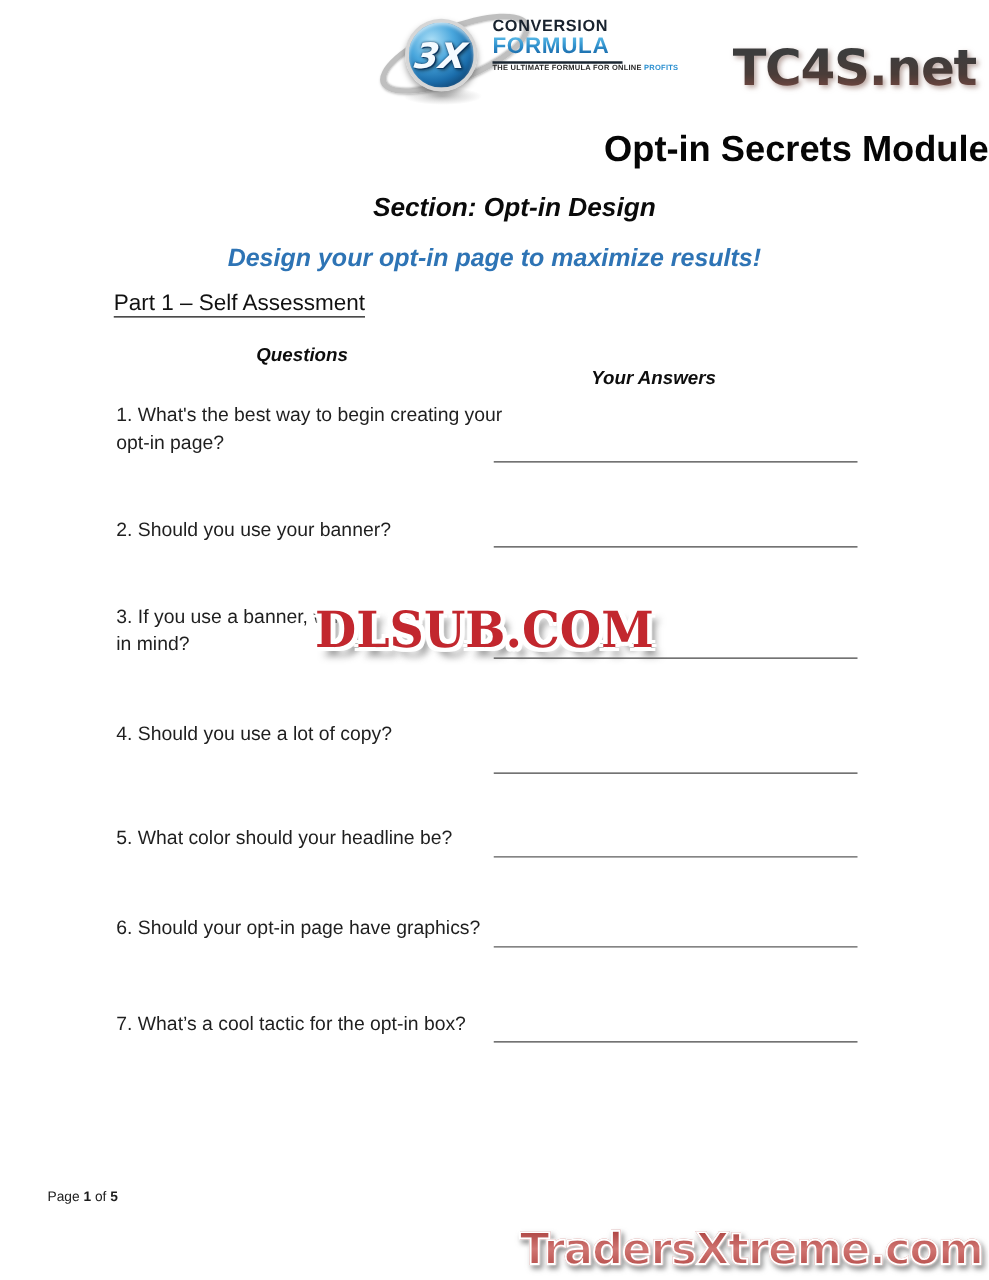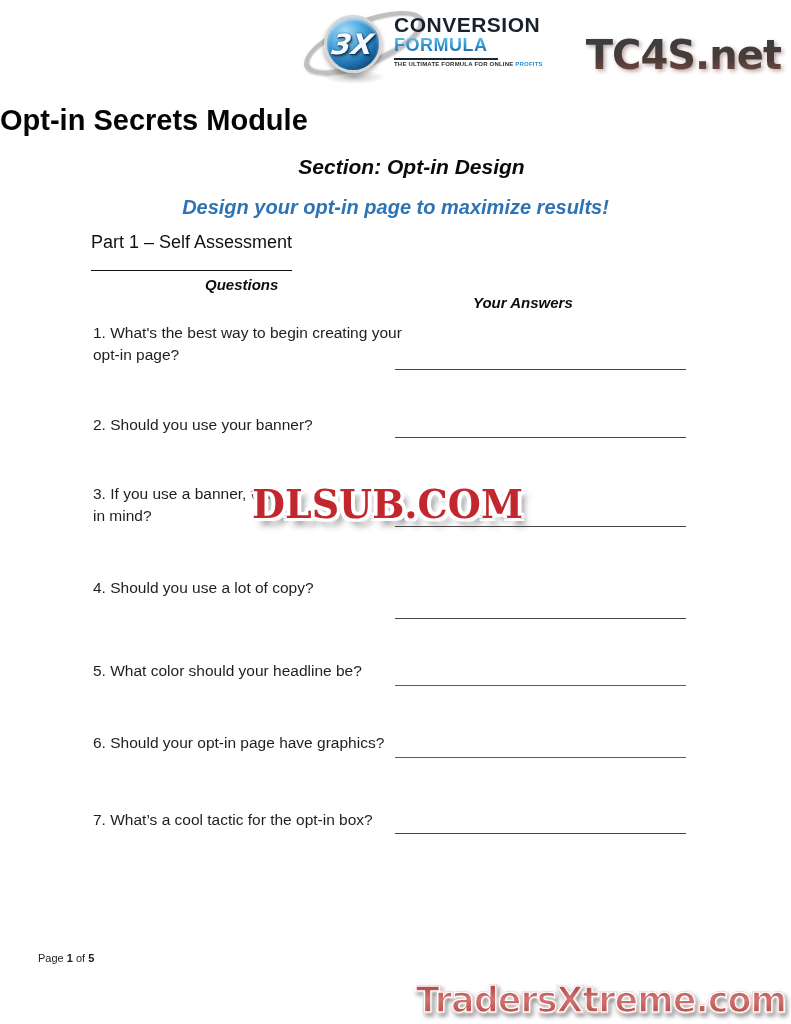--- a/index.html
+++ b/index.html
@@ -35,53 +35,53 @@
     font-family:"DejaVu Sans", sans-serif; font-style:italic; font-weight:bold; font-size:28px;
     color:#f4faff; transform:skewX(-8deg);
     text-shadow:0 0 2px #072f57, 1px 1px 0 #0b3a66, 2px 2px 3px rgba(0,0,0,0.55);
   }
   .globe-reflect {
     position:absolute; left:6px; top:66px; width:64px; height:14px; border-radius:50%;
     background:radial-gradient(ellipse at center, rgba(90,90,90,0.35) 0%, rgba(255,255,255,0) 70%);
   }
   .logo-text { position:absolute; left:78px; top:9px; width:120px; }
   .logo-line1 {
-    font-family:"Liberation Sans", sans-serif; font-weight:bold; font-size:21px;
+    font-family:"Liberation Sans", sans-serif; font-weight:bold; font-size:13px;
     color:#18222e; letter-spacing:0.5px;
   }
   .logo-line2 {
     font-family:"Liberation Sans", sans-serif; font-weight:bold; font-size:18px; letter-spacing:0.5px;
     background:linear-gradient(to bottom, #5fc0ec 10%, #2c8cc9 55%, #155e9e 95%);
     -webkit-background-clip:text; background-clip:text; color:transparent;
     margin-top:-2px;
   }
   .logo-rule { width:104px; height:2px; background:#1b2733; margin-top:2px; }
   .logo-tagline {
     margin-top:1px; font-size:6px; letter-spacing:0.2px; color:#2a2a2a; white-space:nowrap;
     font-family:"Liberation Sans", sans-serif; font-weight:bold;
   }
   .logo-tagline .hl { color:#2a8fd0; }
 
   
   .doc-title {
-    position:absolute; top:104px; left:0; width:100%; text-align:left;
+    position:absolute; top:104px; left:0; width:100%; text-align:right;
     font-size:29px; font-weight:bold; color:#050505;
   }
   .doc-section {
     position:absolute; top:155px; left:0; width:100%; text-align:center;
     font-size:21px; font-weight:bold; font-style:italic; color:#0a0a0a;padding-left:32px;
   }
   .doc-tagline {
     position:absolute; top:196px; left:0; width:100%; text-align:center;
     font-size:20px; font-weight:bold; font-style:italic; color:#2E74B5;
   }
   .part-heading {
     position:absolute; top:232px; left:91px;
     font-size:18px; color:#111;
-    border-bottom:1.5px solid #111; padding-bottom:17px;
+    border-bottom:1.5px solid #111; padding-bottom:0;
   }
 
   
   .col-header { position:absolute; top:276px; font-size:15px; font-weight:bold; font-style:italic; color:#0d0d0d; }
   .col-q { left:205px; }
   .col-a { left:473px;margin-top:18px; }
 
   
   .qtext {
     position:absolute; left:93px; width:320px;

